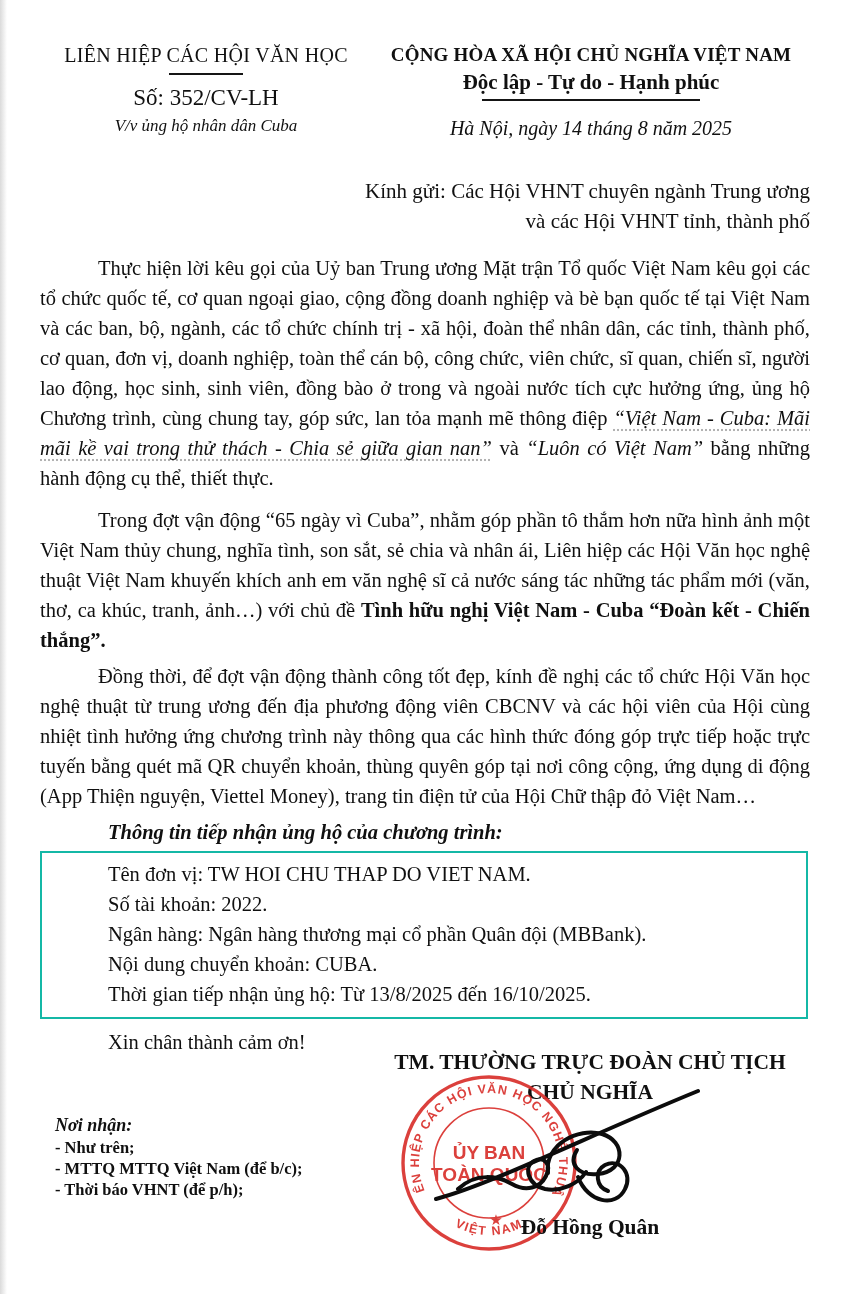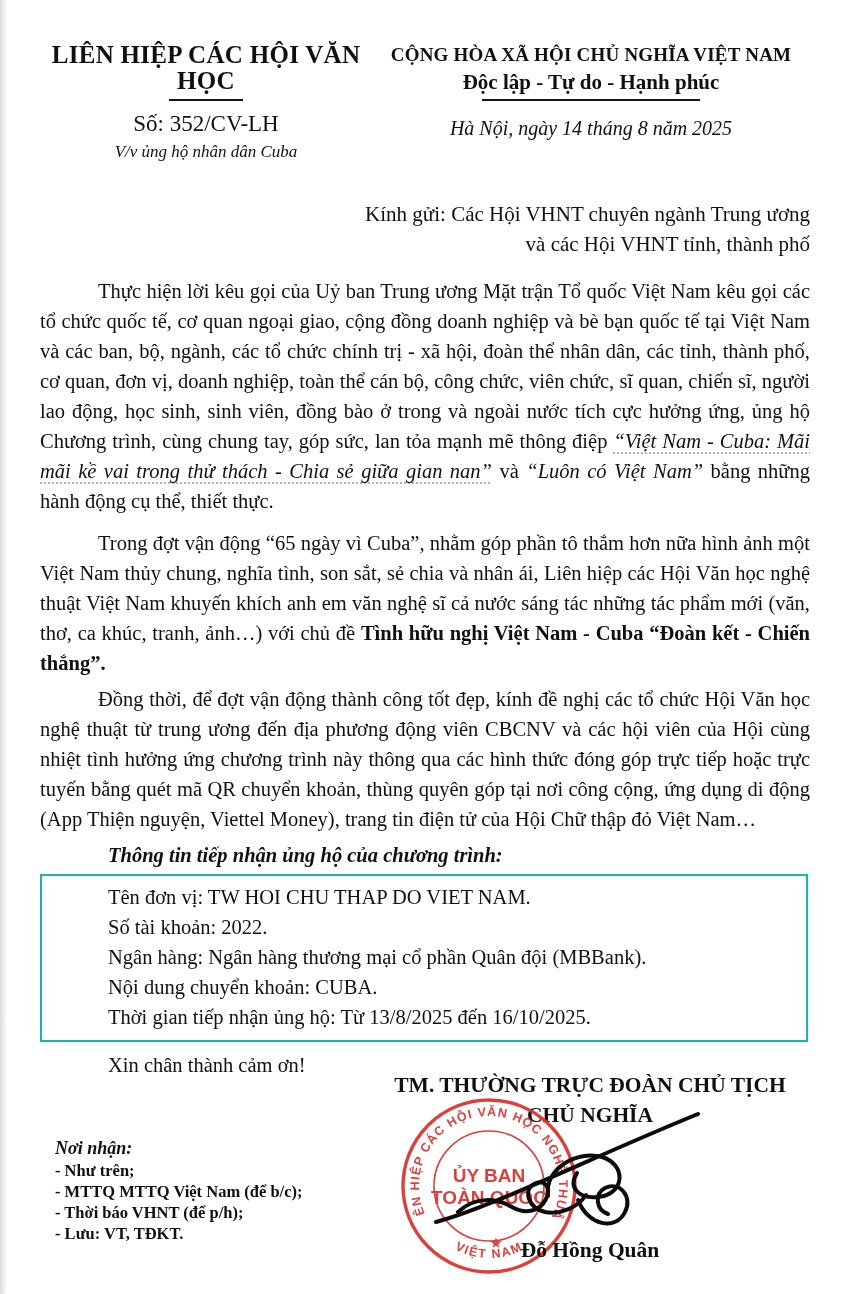--- a/index.html
+++ b/index.html
@@ -10,21 +10,21 @@
   }
   .sheet::before{
     content:"";position:absolute;left:0;top:0;width:7px;height:100%;
     background:linear-gradient(90deg,rgba(150,150,150,.35),rgba(255,255,255,0));
     pointer-events:none;
   }
   
   .hdr{display:flex;}
   .hdr-left{width:332px;text-align:center;}
   .hdr-right{flex:1;text-align:center;}
-  .org-line{font-weight:bold;font-size:25px;line-height:26px;letter-spacing:.3px;}
+  .org-line{font-weight:normal;font-size:20px;line-height:26px;letter-spacing:.3px;}
   .rule-left{width:74px;height:2px;background:#151515;margin:5px auto 0;}
   .doc-number{font-size:23px;line-height:28px;margin-top:9px;}
   .doc-subject{font-style:italic;font-size:17px;line-height:22px;margin-top:3px;}
   .motto-1{font-weight:bold;font-size:19px;line-height:26px;letter-spacing:.2px;}
   .motto-2{font-weight:bold;font-size:21px;line-height:28px;}
   .rule-right{width:218px;height:2px;background:#151515;margin:3px auto 0;}
   .date-line{font-style:italic;font-size:20px;margin-top:16px;}
   
   .kinh-gui{margin-top:36px;text-align:right;font-size:21px;line-height:30px;}
   
@@ -107,21 +107,20 @@
   </div>
 
   <div class="bottom-row">
     <div class="bottom-left">
       <div class="thanks">Xin chân thành cảm ơn!</div>
       <div class="footer-recv">
         <div class="recv-label">Nơi nhận:</div>
         <div class="recv-item">- Như trên;</div>
         <div class="recv-item">- MTTQ MTTQ Việt Nam (để b/c);</div>
         <div class="recv-item">- Thời báo VHNT (để p/h);</div>
-        <div class="recv-item">- Lưu: VT, TĐKT.</div>
       </div>
     </div>
 
     <div class="bottom-right">
       <div class="tm-line">TM. THƯỜNG TRỰC ĐOÀN CHỦ TỊCH</div>
       <div class="title-line">CHỦ NGHĨA</div>
 
       <div class="stamp-wrap">
         <svg width="184" height="184" viewBox="0 0 184 184">
           <defs>

